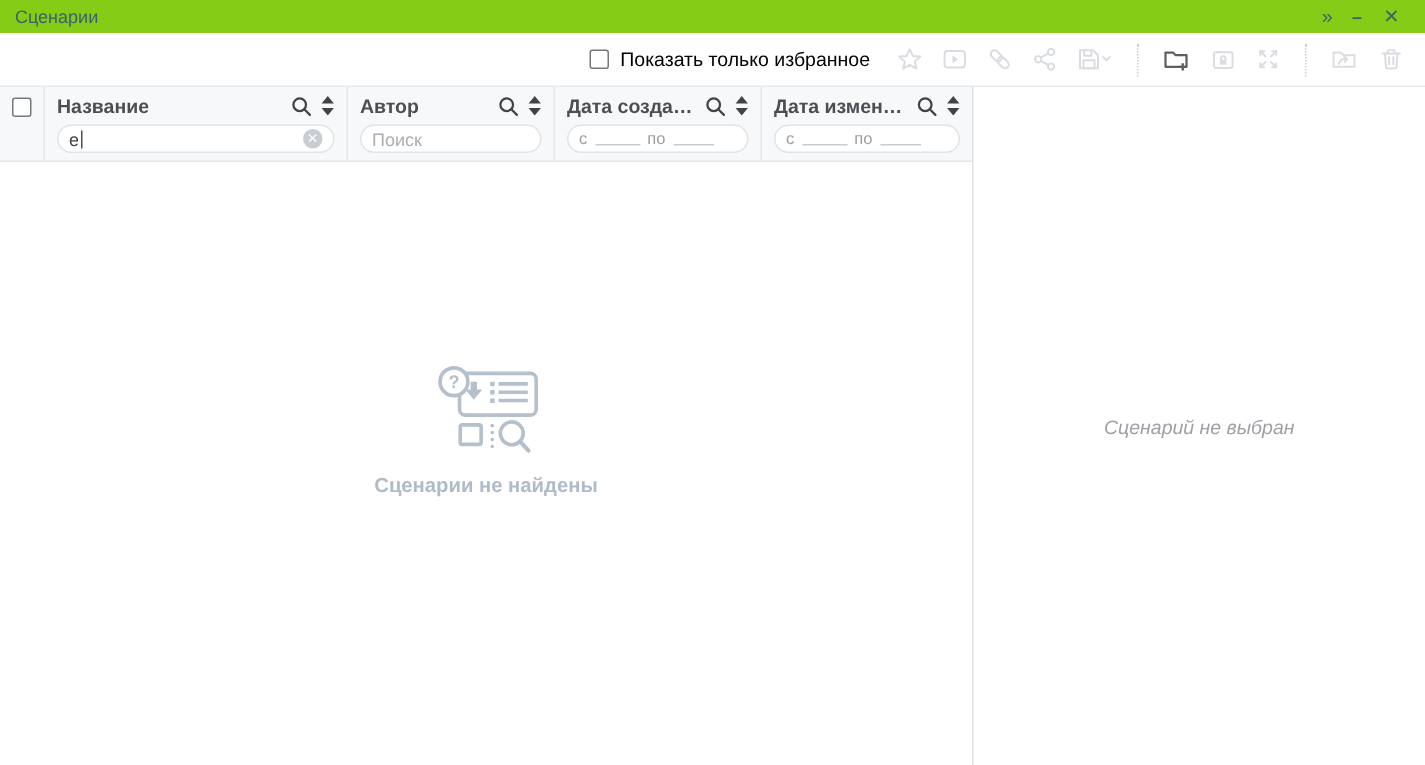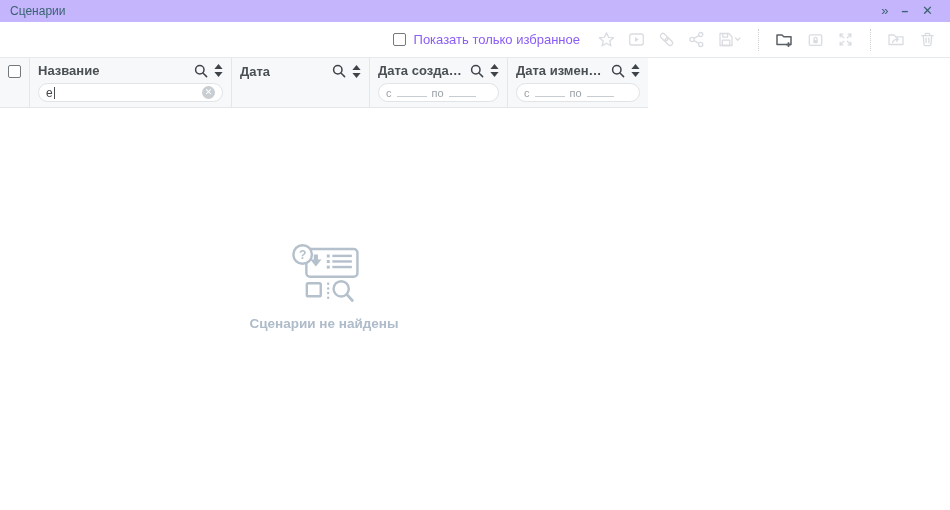--- a/index.html
+++ b/index.html
@@ -6,21 +6,21 @@
   html,body { width:950px; height:510px; }
   body {
     font-family:"Liberation Sans", sans-serif;
     background:#ffffff; color:#3a3e41; overflow:hidden;
     -webkit-font-smoothing:antialiased;
   }
   .app { width:950px; height:510px; display:flex; flex-direction:column; background:#fff; }
 
   
   .titlebar {
-    height:22px; background:#c4b5fd; display:flex; align-items:center;
+    height:22px; background:#84cc16; display:flex; align-items:center;
     padding:0 10px; flex:0 0 auto;
   }
   .titlebar .title { font-size:12px; color:#39626f; }
   .titlebar .spacer { flex:1; }
   .win-btn {
     font-size:13px; color:#39626f; line-height:22px; padding:0 7px;
     cursor:default; user-select:none;
   }
   .win-btn.more { letter-spacing:-1px; }
   .win-btn.min { font-weight:700; font-size:12px; }
@@ -29,21 +29,21 @@
   .toolbar {
     height:36px; background:#fff; border-bottom:1px solid #e7eaec;
     display:flex; align-items:center; padding:0 14px; flex:0 0 auto;
   }
   .toolbar .push { flex:1; }
   .fav-group { display:flex; align-items:center; gap:8px; margin-right:18px; }
   .cbx {
     width:13px; height:13px; border:1.5px solid #74797e; border-radius:2px;
     background:#fff; display:inline-block;
   }
-  .fav-label { font-size:13px; color:#8b5cf6; white-space:nowrap; }
+  .fav-label { font-size:13px; color:#000000; white-space:nowrap; }
   .tb-icons { display:flex; align-items:center; gap:13px; }
   .tb-icon { display:flex; align-items:center; color:#d9dce0; }
   .tb-icon.enabled { color:#5b6065; }
   .tb-icon svg { display:block; }
   .dot-sep {
     height:22px; border-left:1px dotted #ccd1d5; width:0; margin:0 3px;
   }
 
   
   .content { flex:1; display:flex; min-height:0; }
@@ -243,35 +243,40 @@
             <div class="pill">
               <span>е</span>
               <span class="caret"></span>
               <span class="clear-btn">✕</span>
             </div>
           </div>
         </div>
 
         <div class="gh-col col-author">
           <div class="gh-top">
-            <span class="gh-label">Дата</span>
+            <span class="gh-label">Автор</span>
             <span class="gh-tools">
               <span class="search-ic">
                 <svg width="14" height="14" viewBox="0 0 14 14" fill="none" stroke="currentColor" stroke-width="1.5" stroke-linecap="round">
                   <circle cx="5.8" cy="5.8" r="4.2"></circle>
                     <line x1="9.2" y1="9.2" x2="12.6" y2="12.6"></line>
                 </svg>
               </span>
               <span class="sort-ic">
                 <svg width="9" height="13" viewBox="0 0 9 13" fill="currentColor">
                   <polygon points="4.5,0 8.6,5 0.4,5"></polygon>
                     <polygon points="0.4,8 8.6,8 4.5,13"></polygon>
                 </svg>
               </span>
             </span>
+          </div>
+          <div class="gh-bottom">
+            <div class="pill">
+              <input type="text" placeholder="Поиск" style="">
+            </div>
           </div>
         </div>
 
         <div class="gh-col col-date1">
           <div class="gh-top">
             <span class="gh-label">Дата создания</span>
             <span class="gh-tools">
               <span class="search-ic">
                 <svg width="14" height="14" viewBox="0 0 14 14" fill="none" stroke="currentColor" stroke-width="1.5" stroke-linecap="round">
                   <circle cx="5.8" cy="5.8" r="4.2"></circle>
@@ -346,14 +351,17 @@
             <circle cx="46.5" cy="47.5" r="1.3"></circle>
             <circle cx="46.5" cy="52.5" r="1.3"></circle>
             <circle cx="46.5" cy="57.5" r="1.3"></circle>
             <text x="19" y="15.8" text-anchor="middle" font-family="Liberation Sans, sans-serif" font-size="13" font-weight="bold">?</text>
           </g>
         </svg>
         <div class="empty-msg">Сценарии не найдены</div>
       </div>
     </div>
 
+    <div class="right-pane">
+      <span class="panel-empty-msg">Сценарий не выбран</span>
+    </div>
   </div>
 </div>
 
 </body></html>

